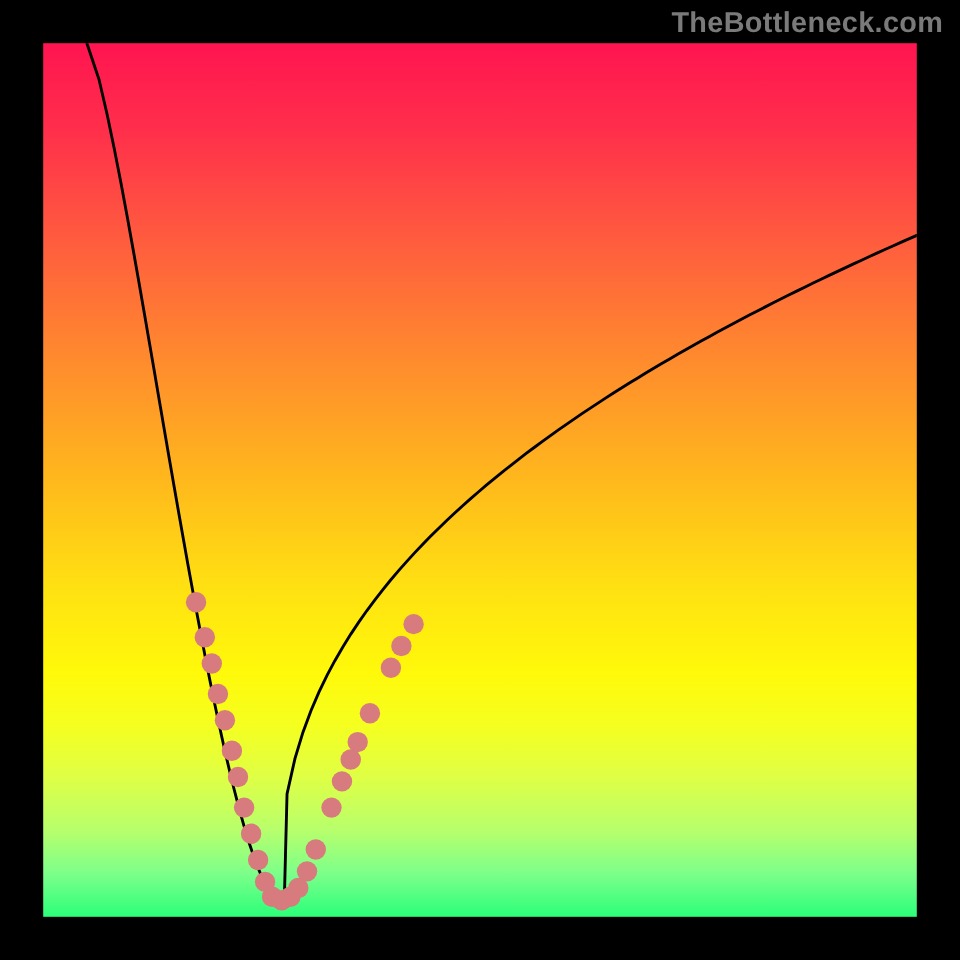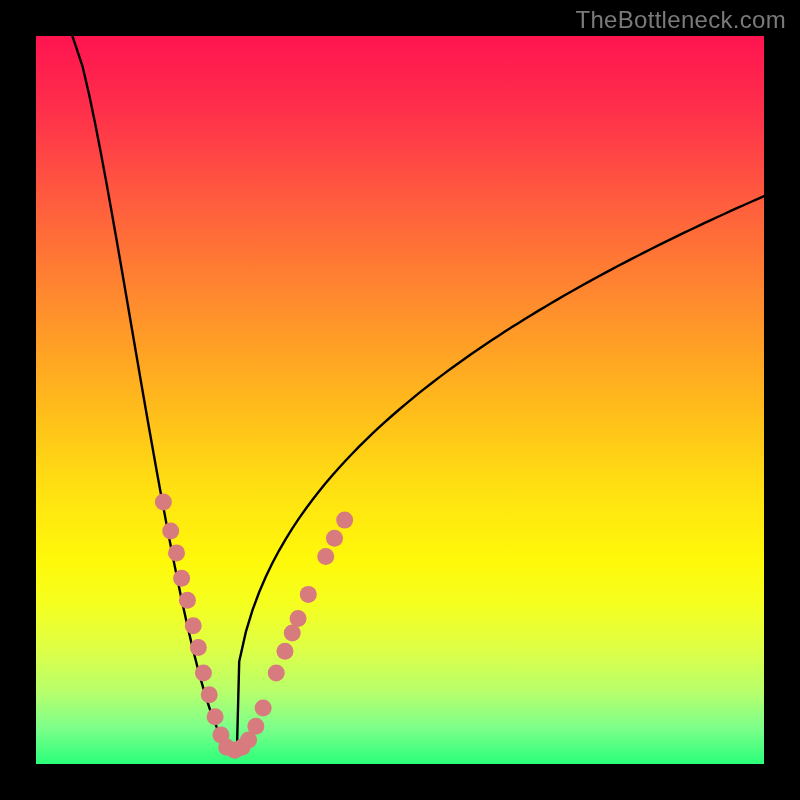--- a/index.html
+++ b/index.html
@@ -39,21 +39,21 @@
       #7dff8a 95%,
       #2bff79 100%
     );
   }
   .watermark {
     position: absolute;
     top: 6px;
     right: 14px;
     color: #7a7a7a;
     font-size: 24px;
-    font-weight: 400;
+    font-weight: 700;
     letter-spacing: 0.3px;
   }
   svg {
     position: absolute;
     top: 0;
     left: 0;
   }
 </style>
 </head>
 <body>

